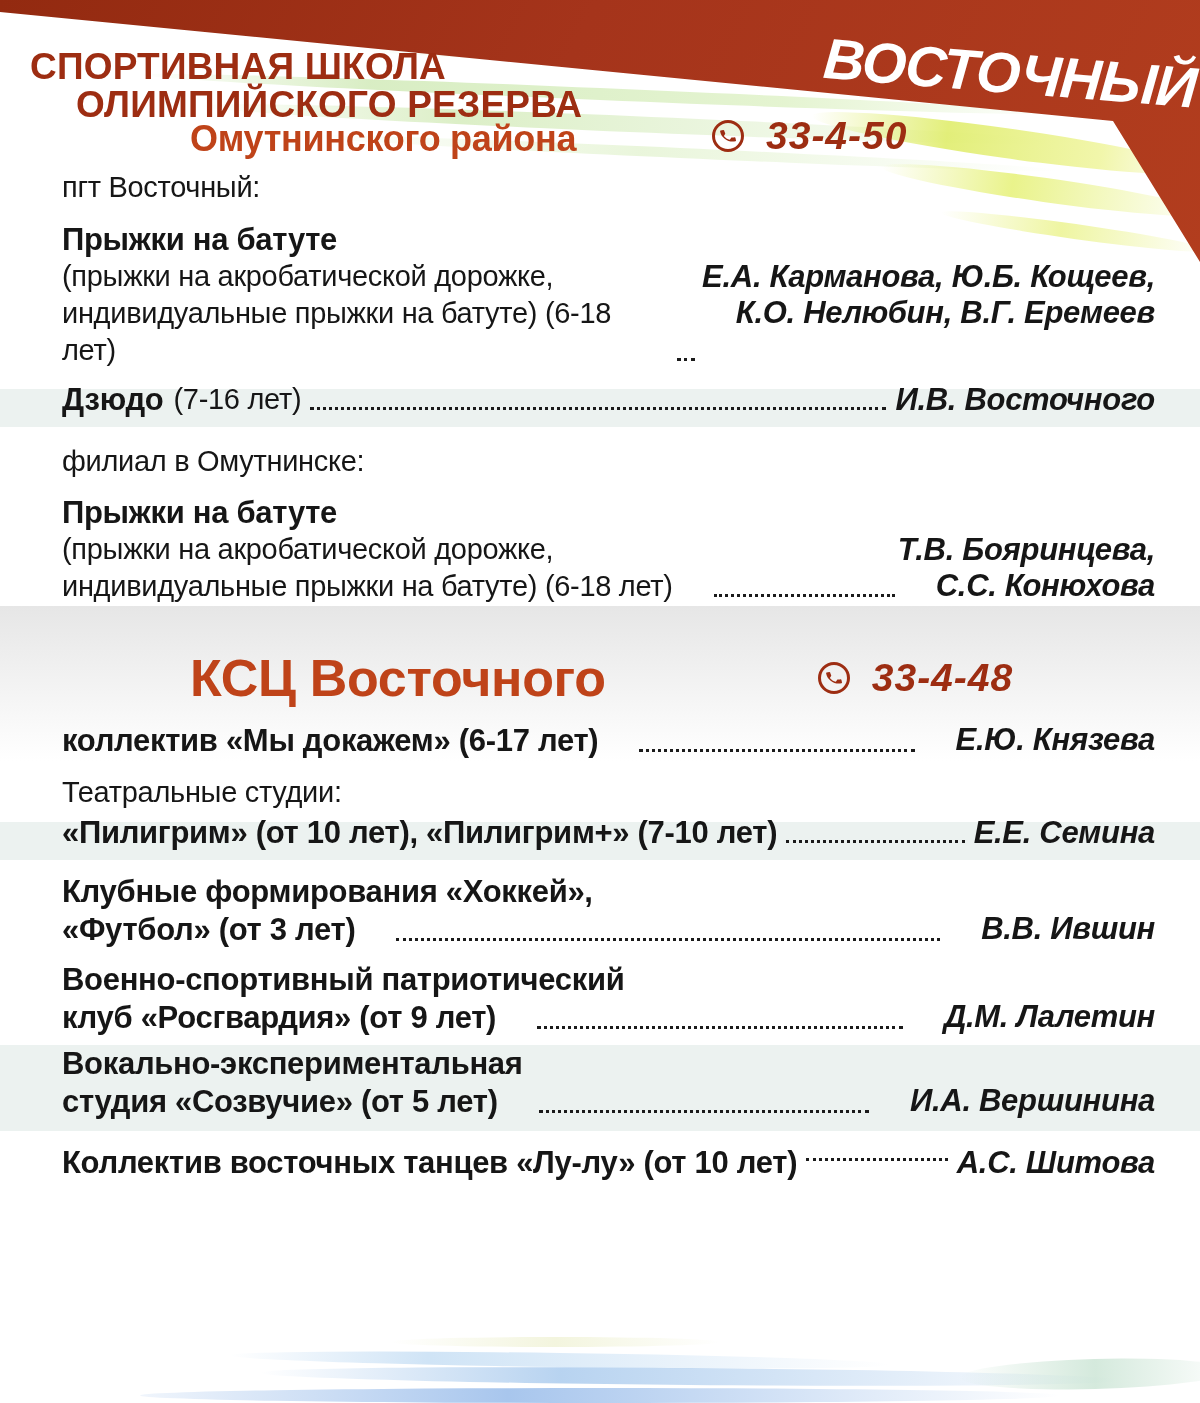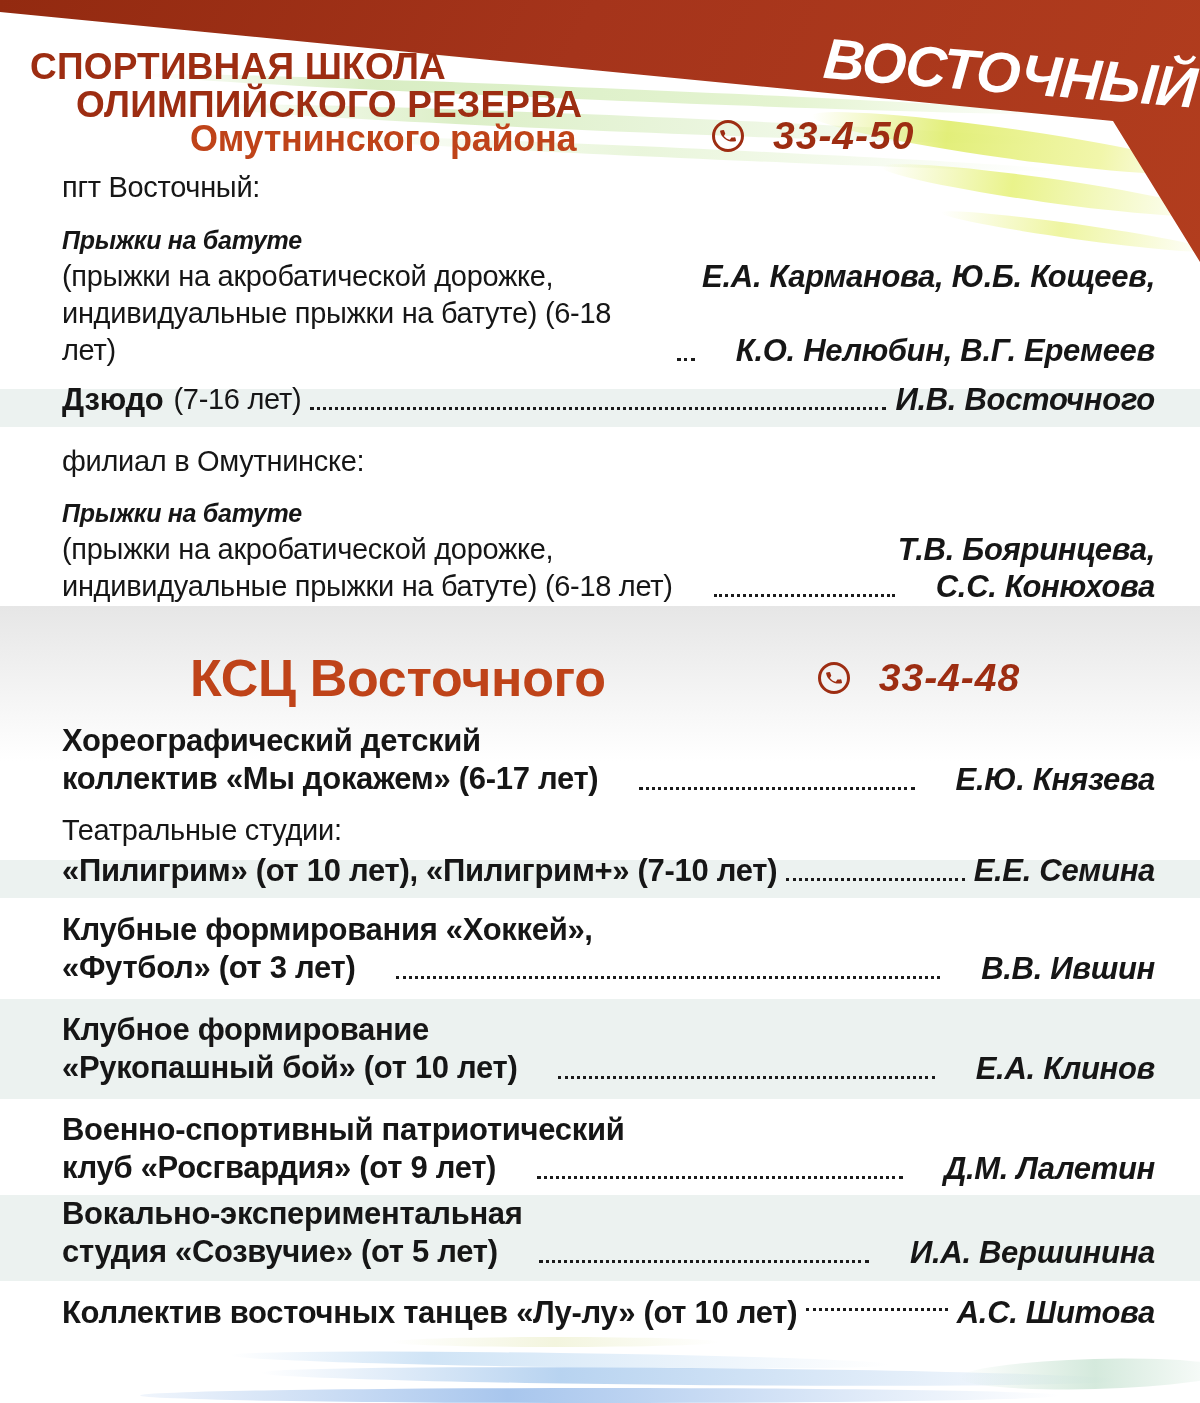--- a/index.html
+++ b/index.html
@@ -52,43 +52,43 @@
     color:var(--accent-red,#9d2d12);letter-spacing:.2px;}
   .org1{left:30px;top:48px;}
   .org2{left:76px;top:86px;}
   .org3{position:absolute;left:190px;top:121px;font-weight:700;font-size:36px;line-height:1;
     color:var(--accent-orange,#c0431a);}
   .vostochny{
     position:absolute;left:826px;top:30px;z-index:3;
     font-size:57px;font-weight:700;font-style:italic;color:#ffffff;
     transform:rotate(4.6deg);transform-origin:left top;line-height:1;letter-spacing:-1px;
   }
-  .phone{display:flex;align-items:center;gap:29px;}
+  .phone{display:flex;align-items:center;gap:22px;}
   .phone-abs{position:absolute;left:712px;top:116px;}
   .phone-circle{
     width:32px;height:32px;border:3px solid var(--accent-red,#9d2d12);border-radius:50%;
     display:flex;align-items:center;justify-content:center;box-sizing:border-box;
   }
   .phone-circle svg{width:18px;height:18px;transform:rotate(-12deg);}
   .phone-num{font-size:39px;font-weight:700;font-style:italic;line-height:1;
     color:var(--accent-red,#9d2d12);letter-spacing:1px;}
   .loc-label{position:absolute;left:62px;top:170px;font-size:29px;line-height:1.2;}
 
   
   .content{position:relative;z-index:1;}
   .gray-band{position:absolute;left:0;top:606px;width:100%;height:155px;z-index:0;
     background:linear-gradient(180deg,#e6e6e6 0%,rgba(255,255,255,0) 100%);}
   .rowpad{padding-left:62px;padding-right:45px;}
   .intro{font-size:29px;line-height:36px;}
   .b{font-weight:700;font-size:31px;}
-  .t-title{font-weight:700;font-size:25px;line-height:36px;font-style:italic;}
+  .t-title{font-weight:700;font-size:31px;line-height:36px;}
   .l{font-size:29px;line-height:37px;}
   .bl{font-weight:700;font-size:31px;line-height:38px;}
   .staff{font-weight:700;font-style:italic;font-size:31px;white-space:nowrap;}
-  .flexline{display:flex;align-items:flex-end;gap:32px;}
+  .flexline{display:flex;gap:32px;}
   .between{display:flex;justify-content:space-between;align-items:flex-end;}
   .dots{flex:1 1 auto;min-width:18px;border-bottom:3px dotted #1b1b1b;margin:0 9px 8px 9px;}
   .stripe{background:var(--stripe,#ecf2f0);}
   .stripe-one{height:38px;display:flex;align-items:flex-end;padding-top:6px;padding-bottom:9px;box-sizing:border-box;}
   .ksc-row{display:flex;align-items:center;margin-top:50px;height:45px;position:relative;z-index:1;}
   .ksc-title{margin-left:190px;font-weight:700;font-size:52px;line-height:1;
     color:var(--accent-orange,#b83f18);}
   .ksc-phone{margin-left:212px;}
 
   .mt10{margin-top:10px;}.mt20{margin-top:20px;}.mt16{margin-top:16px;}
@@ -174,21 +174,20 @@
         <span class="phone-circle">
           <svg viewBox="0 0 24 24">
               <path fill="#9d2d12" d="M6.6 10.8c1.5 2.9 3.8 5.2 6.7 6.7l2.2-2.2c.3-.3.7-.4 1-.3 1.2.4 2.4.6 3.7.6.6 0 1 .4 1 1V20c0 .6-.4 1-1 1C10.8 21 3 13.2 3 3.8c0-.6.4-1 1-1h3.5c.6 0 1 .4 1 1 0 1.3.2 2.5.6 3.7.1.3 0 .7-.3 1l-2.2 2.3z"></path>
             </svg>
         </span>
         <span class="phone-num">33-4-48</span>
       </span>
     </div>
 
     <div class="rowpad mt22">
-      <div class="bl">Хореографический детский</div>
       <div class="flexline">
         <span class="bl">коллектив «Мы докажем» (6-17 лет)</span>
         <span class="dots"></span>
         <span class="staff">Е.Ю. Князева</span>
       </div>
     </div>
 
     <div class="rowpad intro mt14">Театральные студии:</div>
 
     <div class="stripe stripe-one rowpad mt12">
@@ -199,28 +198,20 @@
 
     <div class="rowpad mt13">
       <div class="bl">Клубные формирования «Хоккей»,</div>
       <div class="flexline">
         <span class="bl">«Футбол» (от 3 лет)</span>
         <span class="dots"></span>
         <span class="staff">В.В. Ившин</span>
       </div>
     </div>
 
-    <div class="stripe rowpad pt12 mt12">
-      <div class="bl">Клубное формирование</div>
-      <div class="flexline">
-        <span class="bl">«Рукопашный бой» (от 10 лет)</span>
-        <span class="dots"></span>
-        <span class="staff">Е.А. Клинов</span>
-      </div>
-    </div>
 
     <div class="rowpad mt6" style="padding-top:6px;">
       <div class="bl">Военно-спортивный патриотический</div>
       <div class="flexline">
         <span class="bl">клуб «Росгвардия» (от 9 лет)</span>
         <span class="dots"></span>
         <span class="staff">Д.М. Лалетин</span>
       </div>
     </div>
 

